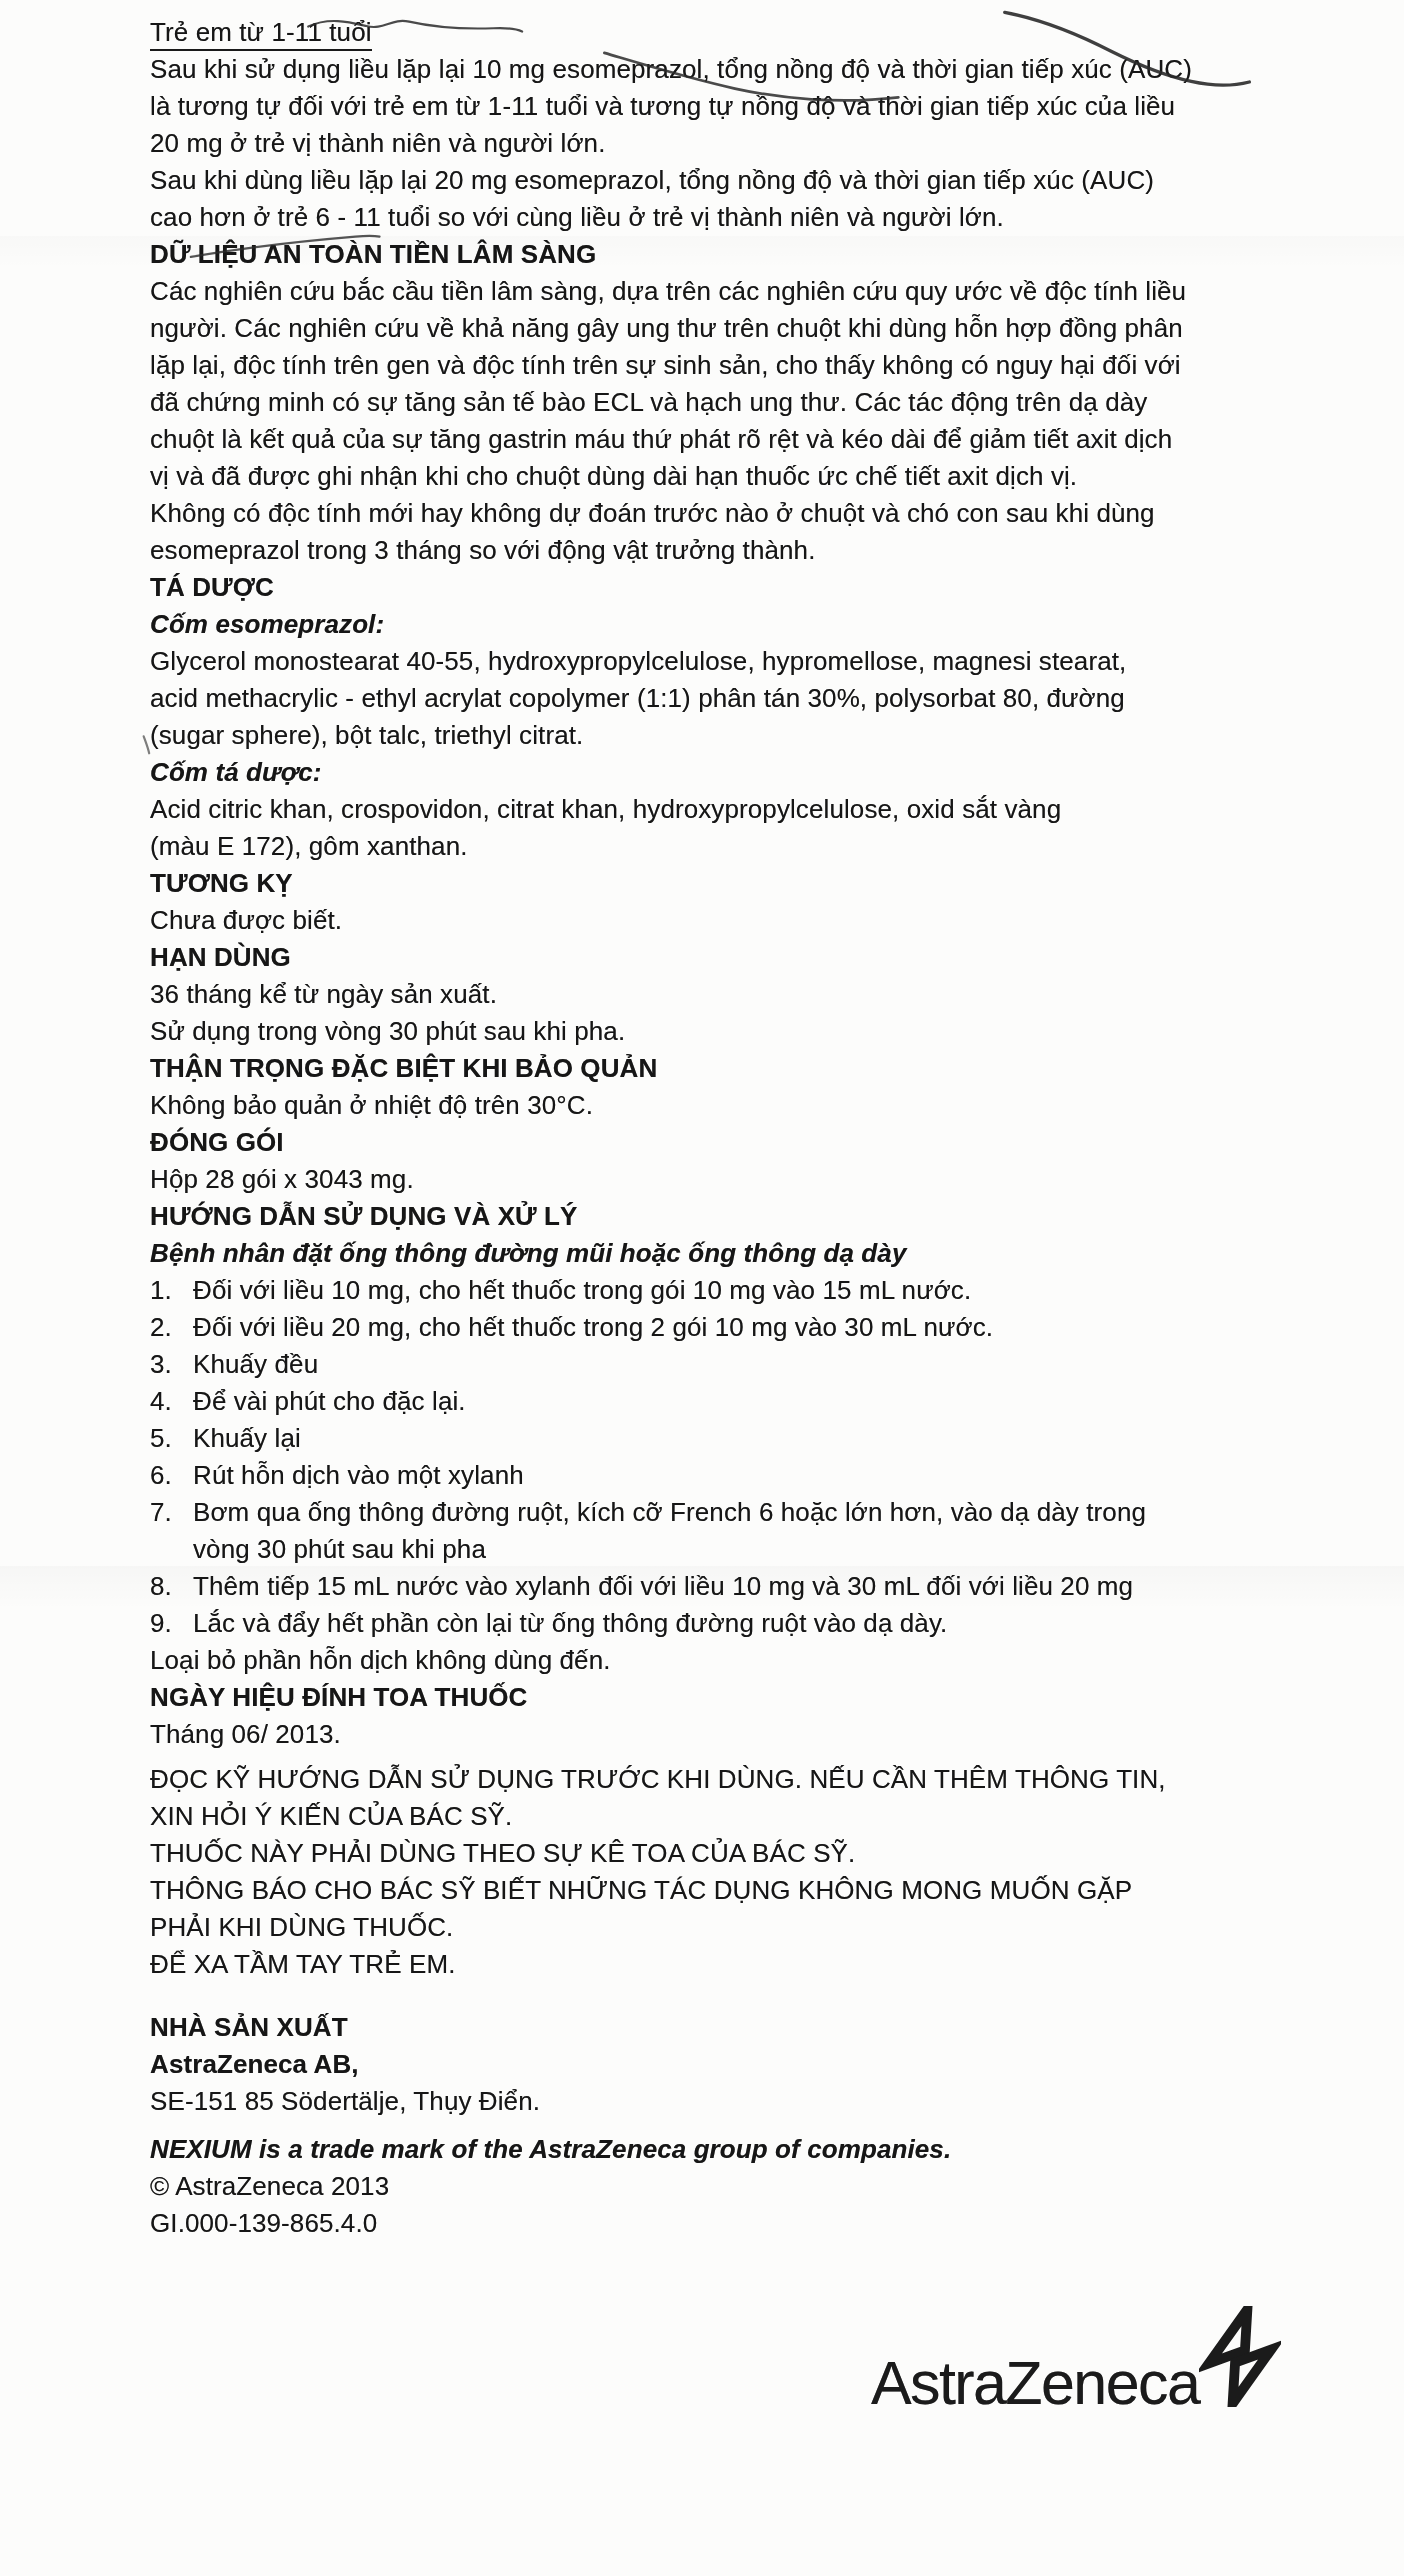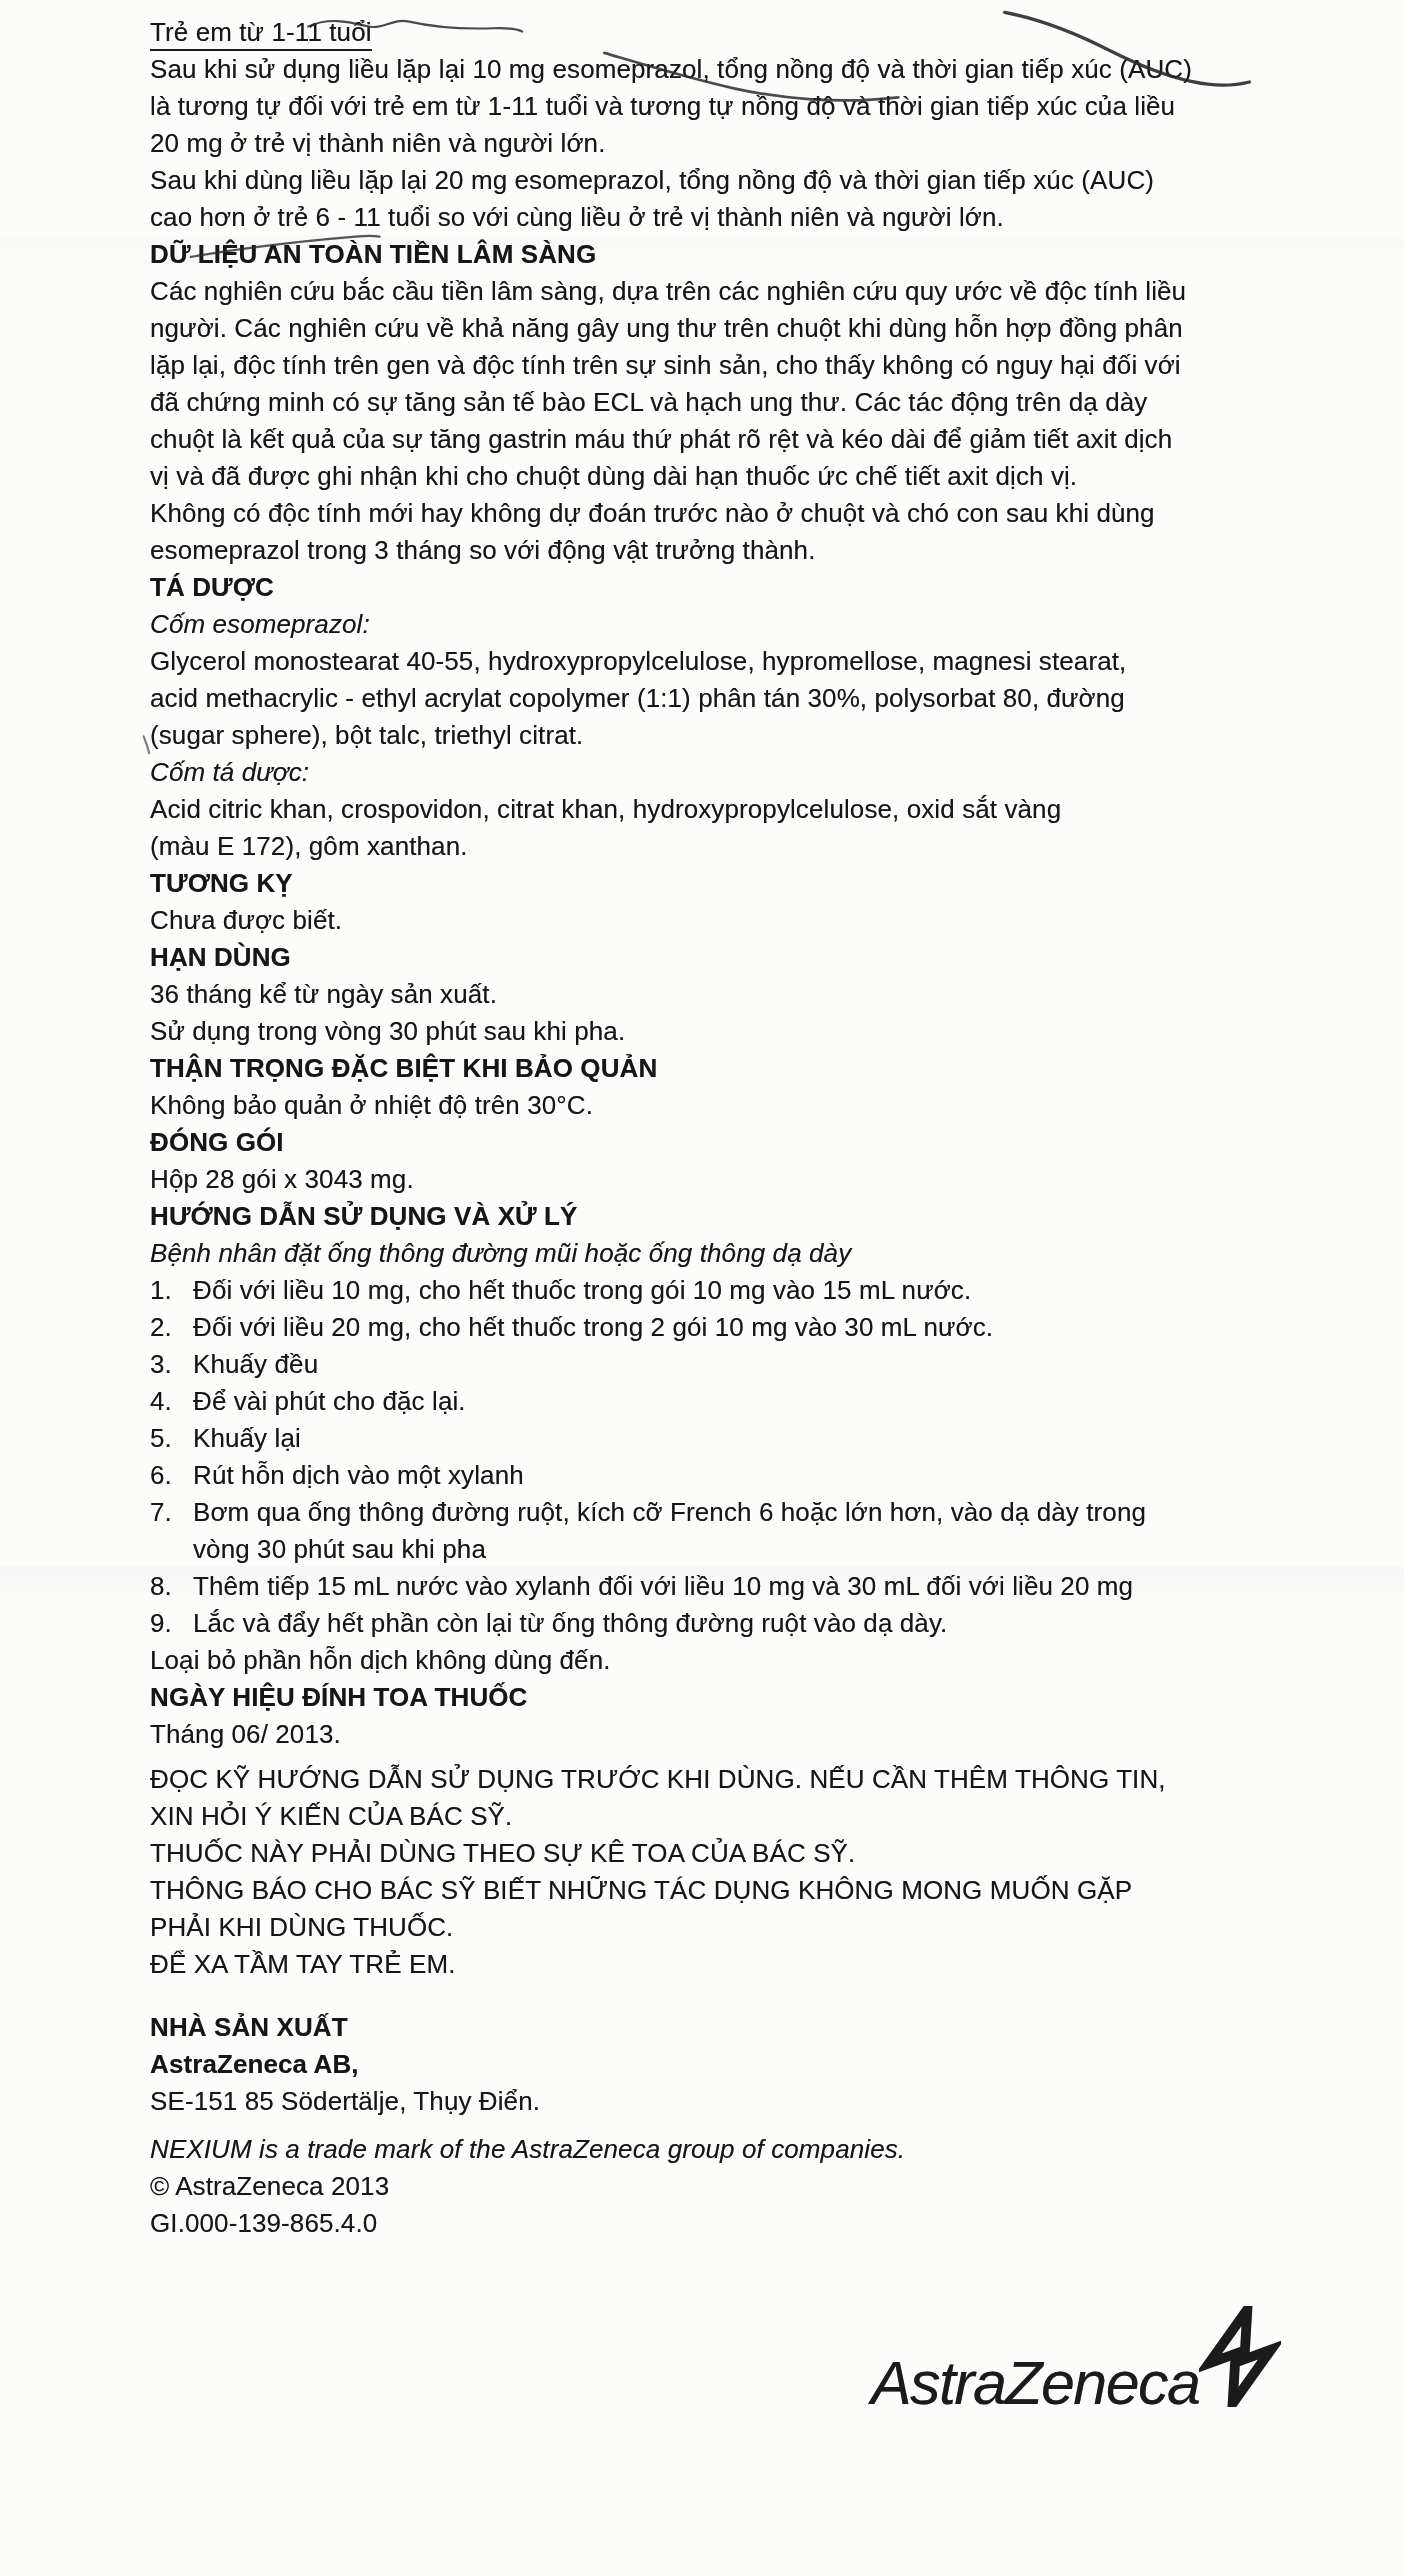--- a/index.html
+++ b/index.html
@@ -16,36 +16,35 @@
   .smudge.s2{top:236px;height:33px;background:linear-gradient(rgba(0,0,0,.015),rgba(0,0,0,0));}
 
   .col{
     position:absolute;left:150px;top:14.3px;width:1130px;
     font-size:26px;line-height:37px;
     text-shadow:0 0 0.5px rgba(10,10,10,.45);
     letter-spacing:0.1px;
   }
   .ln{white-space:nowrap;min-height:37px;}
   .b{font-weight:700;}
-  .i{font-style:italic;}
+  .i{font-style:italic;font-weight:bold;}
   .u span{display:inline-block;border-bottom:2.7px solid #1a1a1a;padding-bottom:1.6px;line-height:30px;}
   .gap22{margin-top:8px;}
   .gap24{margin-top:26px;}
   .gap46{margin-top:11px;}
   .li{display:flex;}
   .num{flex:none;width:43px;}
   .cont{padding-left:43px;}
 
   
   .az-wordmark{
     position:absolute;left:871px;top:2353px;
     font-size:61px;line-height:1;letter-spacing:-1.6px;
     color:#1b1b1b;text-shadow:0 0 0.5px rgba(0,0,0,.5);
     white-space:nowrap;
-    font-style:italic;
   }
   .az-mark{position:absolute;left:1199px;top:2306px;}
 
   .scratches{position:absolute;inset:0;pointer-events:none;}
 </style>
 </head>
 <body>
 
 <div class="page">
 

